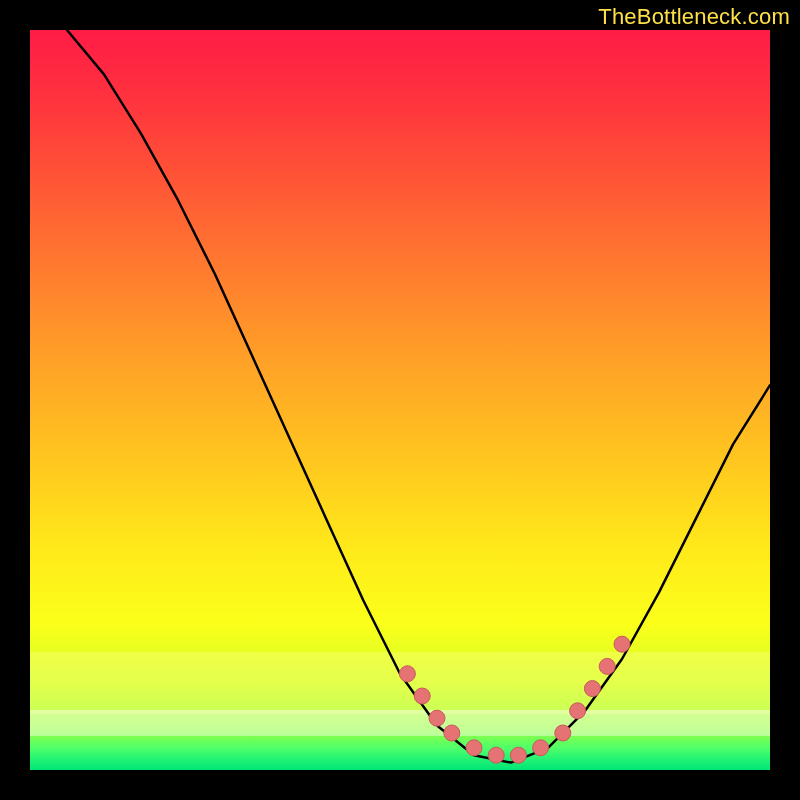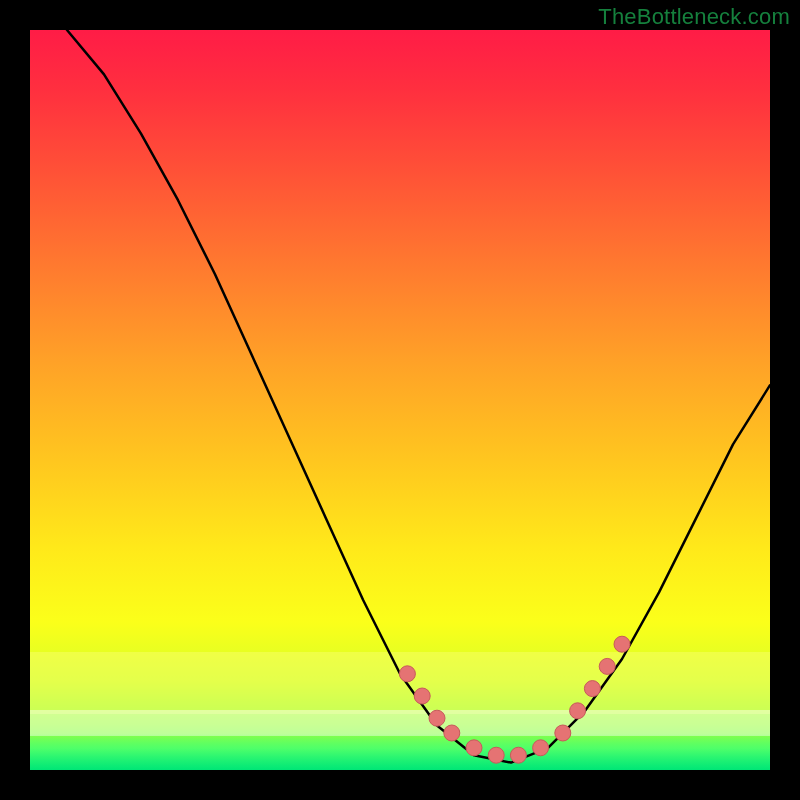--- a/index.html
+++ b/index.html
@@ -68,21 +68,21 @@
     left: 0;
     top: 0;
     width: 740px;
     height: 740px;
     overflow: visible;
   }
   .watermark {
     position: absolute;
     top: 4px;
     right: 10px;
-    color: #15803d;
+    color: #fde047;
     font-size: 22px;
     letter-spacing: 0.2px;
     user-select: none;
   }
 </style>
 </head>
 <body>
 
 <div class="stage">
   <div class="plot-area">

